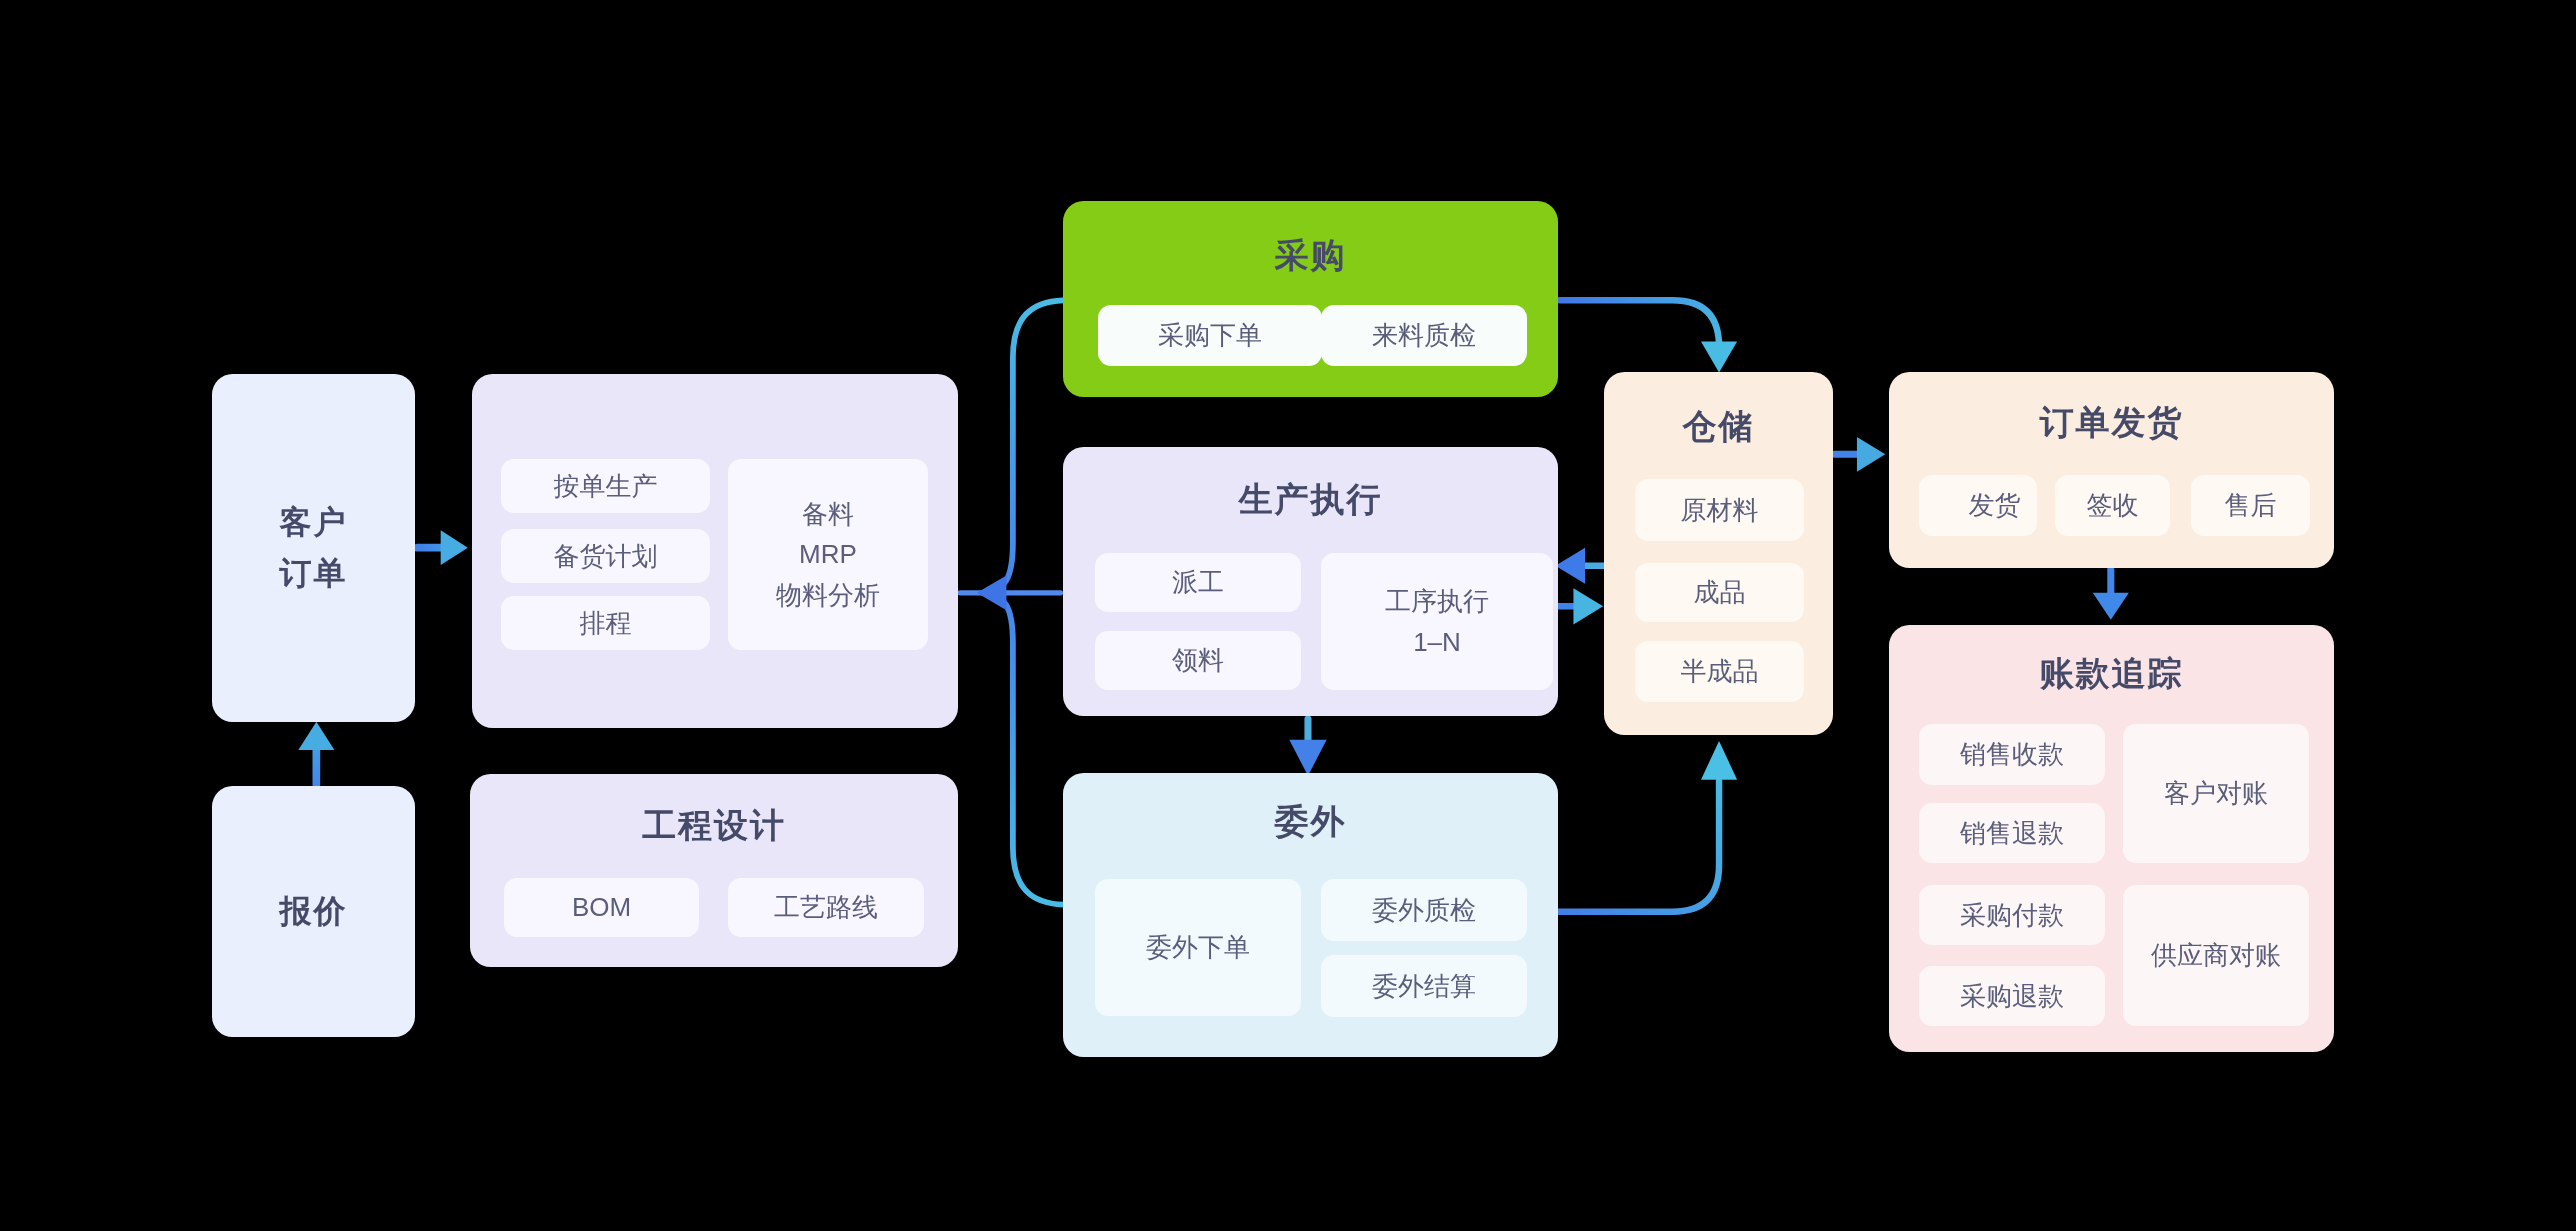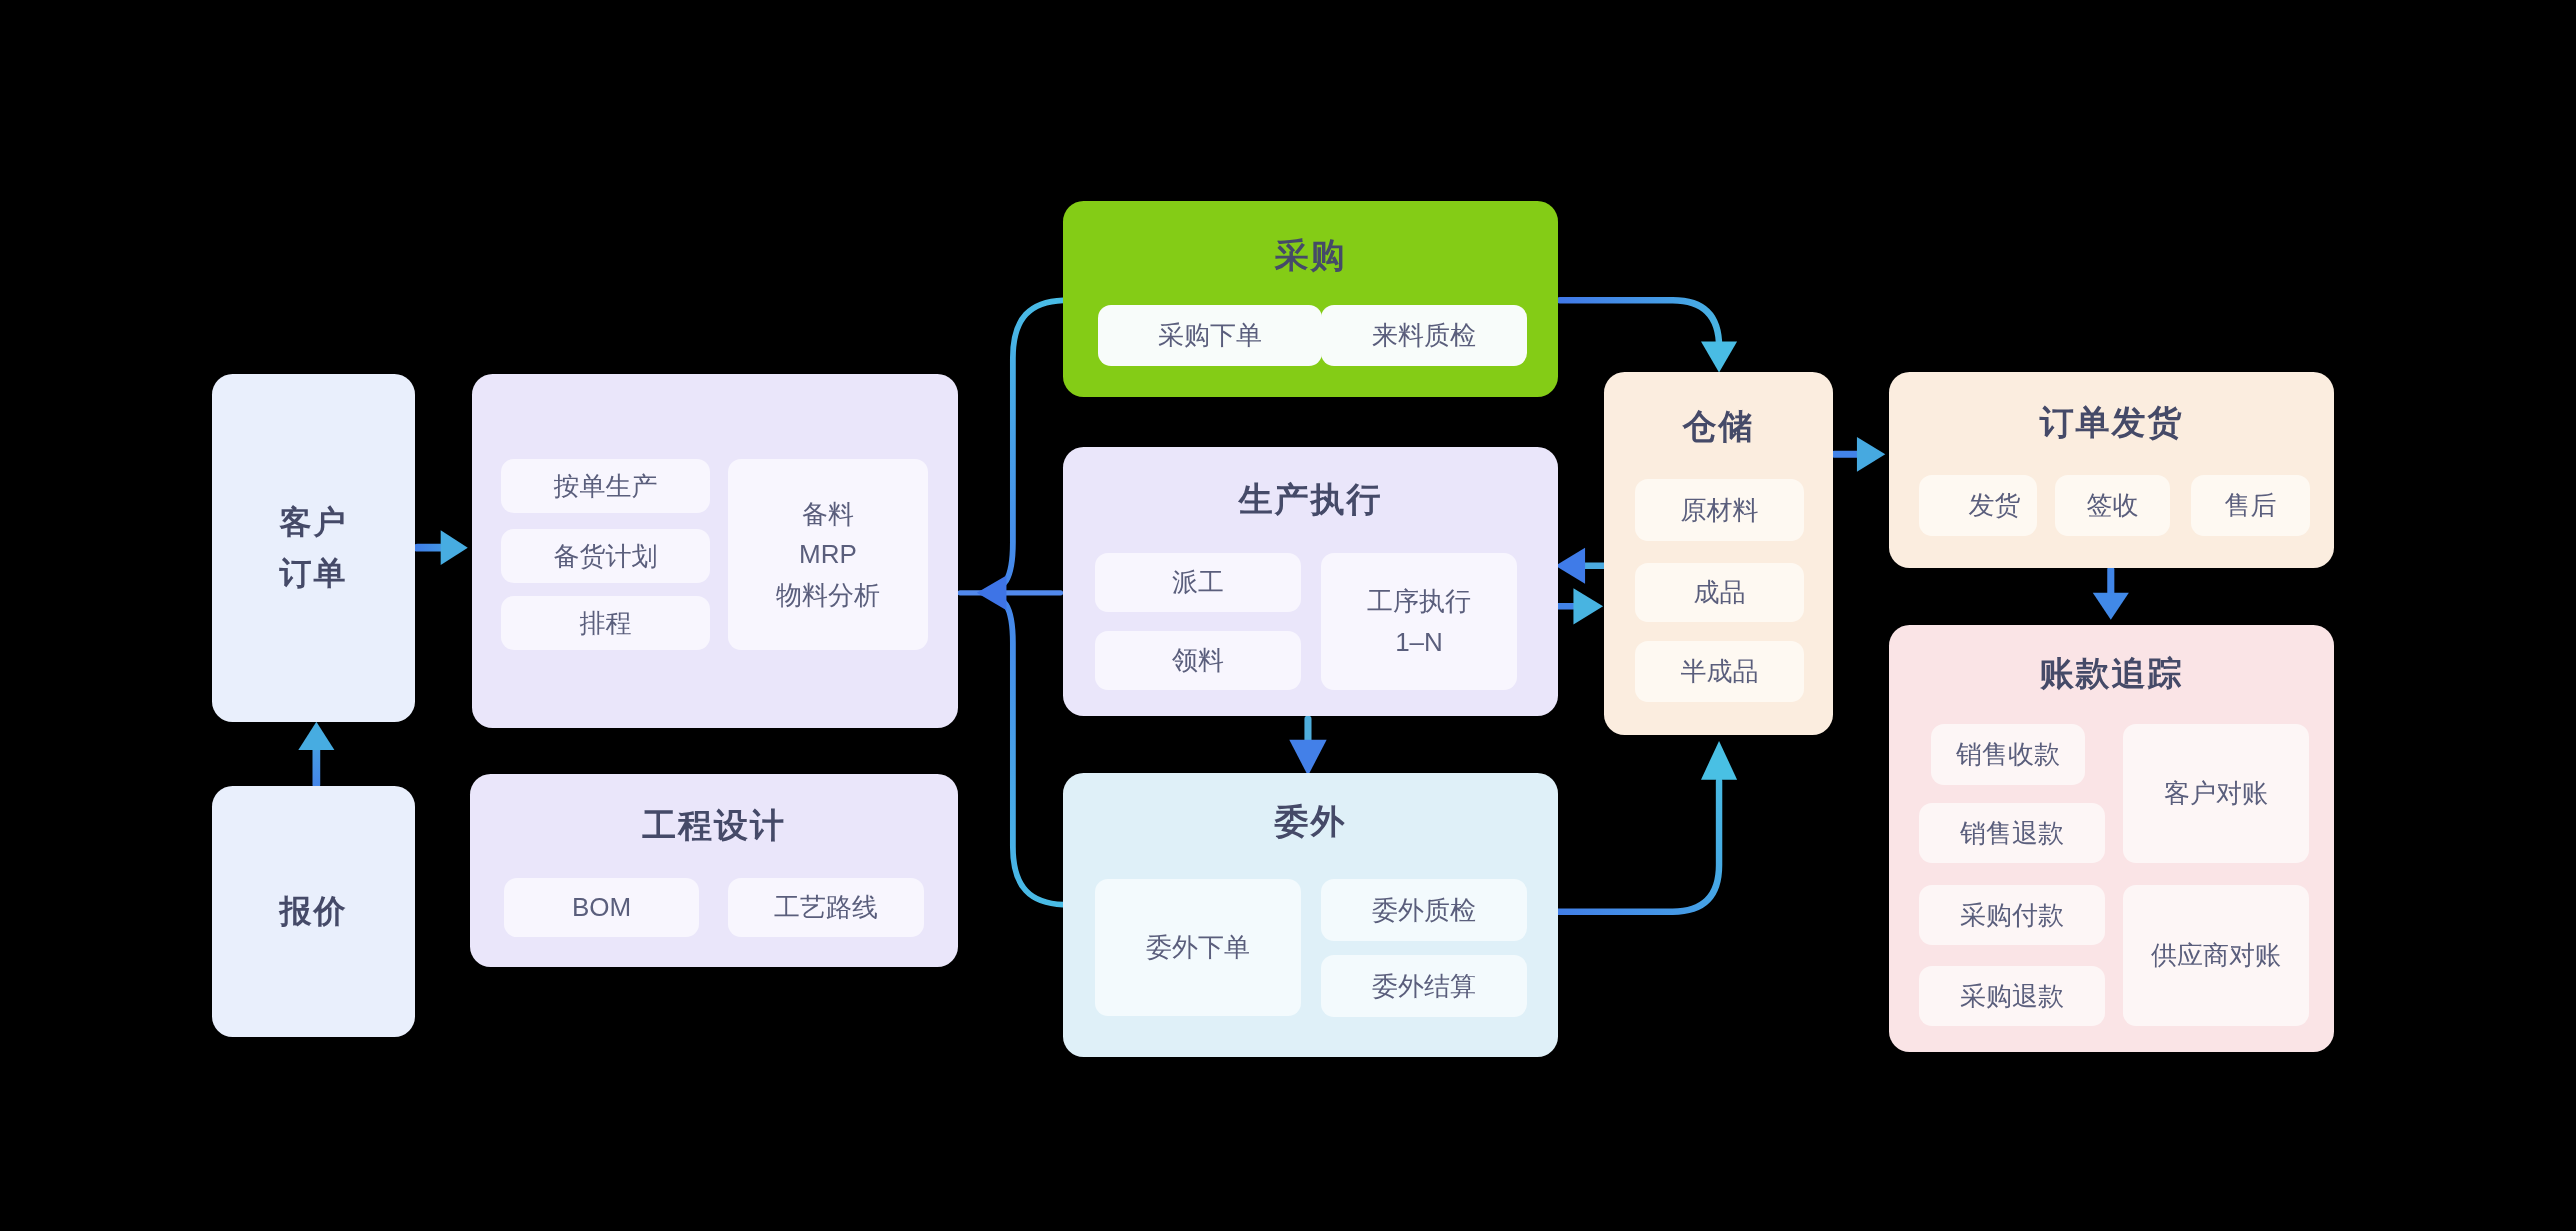--- a/index.html
+++ b/index.html
@@ -190,21 +190,21 @@
   <section class="box p-green" style="left:1063px; top:201px; width:495px; height:196px;">
     <div class="box-title" style="top:34px;">采购</div>
     <div class="chip c-green" style="left:35px; top:104px; width:224px; height:61px;">采购下单</div>
     <div class="chip c-green" style="left:258px; top:104px; width:206px; height:61px;">来料质检</div>
   </section>
 
   <section class="box p-purple" style="left:1063px; top:447px; width:495px; height:269px;">
     <div class="box-title" style="top:32px;">生产执行</div>
     <div class="chip c-purple" style="left:32px; top:106px; width:206px; height:59px;">派工</div>
     <div class="chip c-purple" style="left:32px; top:184px; width:206px; height:59px;">领料</div>
-    <div class="chip c-purple" style="left:258px; top:106px; width:196px; height:137px; flex-direction:column;">
+    <div class="chip c-purple" style="left:258px; top:106px; width:232px; height:137px; flex-direction:column;">
       <span>工序执行</span>
       <span>1–N</span>
     </div>
   </section>
 
   <section class="box p-cyan" style="left:1063px; top:773px; width:495px; height:284px;">
     <div class="box-title" style="top:28px;">委外</div>
     <div class="chip c-cyan" style="left:32px; top:106px; width:206px; height:137px;">委外下单</div>
     <div class="chip c-cyan" style="left:258px; top:106px; width:206px; height:62px;">委外质检</div>
     <div class="chip c-cyan" style="left:258px; top:182px; width:206px; height:62px;">委外结算</div>
@@ -219,21 +219,21 @@
 
   <section class="box p-peach" style="left:1889px; top:372px; width:445px; height:196px;">
     <div class="box-title" style="top:30px;">订单发货</div>
     <div class="chip c-peach" style="left:30px; top:103px; width:118px; height:61px;padding-left:33px;">发货</div>
     <div class="chip c-peach" style="left:166px; top:103px; width:115px; height:61px;">签收</div>
     <div class="chip c-peach" style="left:302px; top:103px; width:119px; height:61px;">售后</div>
   </section>
 
   <section class="box p-pink" style="left:1889px; top:625px; width:445px; height:427px;">
     <div class="box-title" style="top:28px;">账款追踪</div>
-    <div class="chip c-pink" style="left:42px; top:99px; width:154px; height:61px;">销售收款</div>
+    <div class="chip c-pink" style="left:30px; top:99px; width:186px; height:61px;">销售收款</div>
     <div class="chip c-pink" style="left:30px; top:178px; width:186px; height:60px;">销售退款</div>
     <div class="chip c-pink" style="left:30px; top:260px; width:186px; height:60px;">采购付款</div>
     <div class="chip c-pink" style="left:30px; top:341px; width:186px; height:60px;">采购退款</div>
     <div class="chip c-pink" style="left:234px; top:99px; width:186px; height:139px;">客户对账</div>
     <div class="chip c-pink" style="left:234px; top:260px; width:186px; height:141px;">供应商对账</div>
   </section>
 
 </div>
 
 

